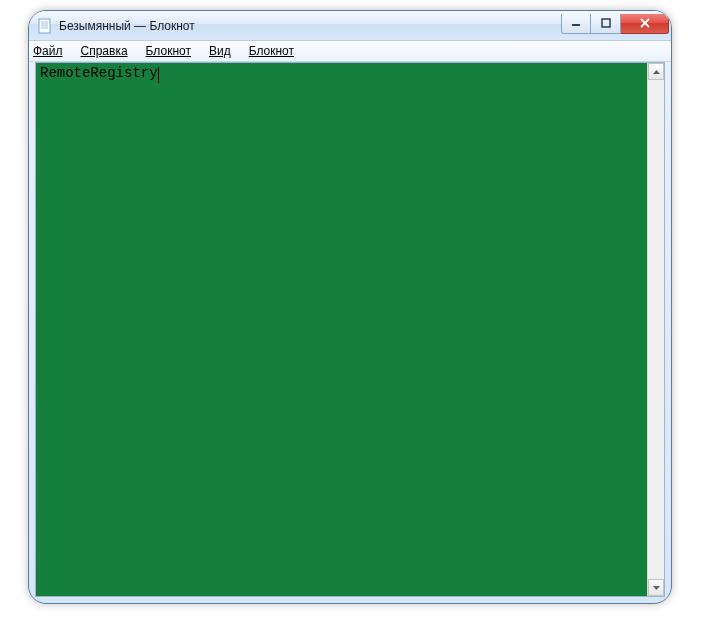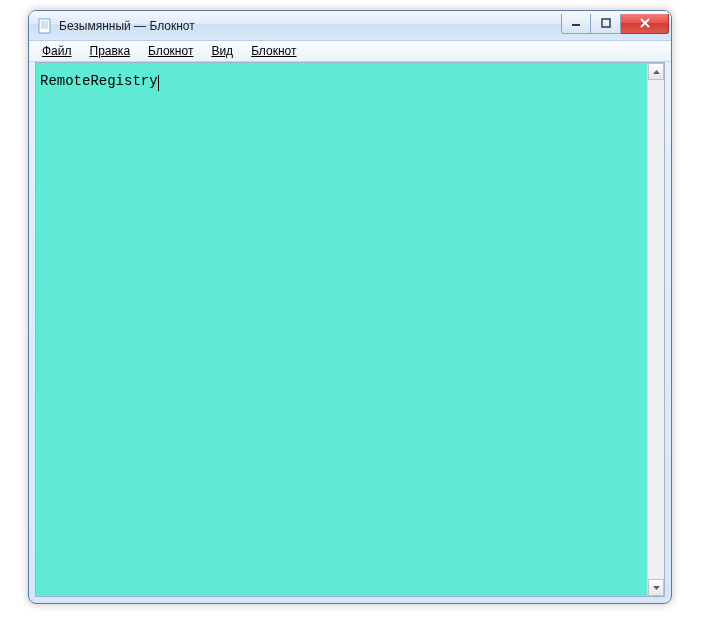--- a/index.html
+++ b/index.html
@@ -12,21 +12,21 @@
     position: relative;
     overflow: hidden;
   }
   .window {
     position: absolute;
     left: 28px;
     top: 10px;
     width: 644px;
     height: 594px;
     border: 1px solid #5a7ca0;
-    border-radius: 8px;
+    border-radius: 18px;
     background: linear-gradient(to bottom, #e9f1fb 0%, #d7e6f7 100%);
     box-shadow: 0 0 8px rgba(0,0,0,0.25);
     display: flex;
     flex-direction: column;
     overflow: hidden;
   }
   .titlebar {
     height: 30px;
     display: flex;
     align-items: center;
@@ -74,44 +74,44 @@
     background: linear-gradient(to bottom, #f07f7a 0%, #e7534a 45%, #d23a2f 46%, #dc5a4e 100%);
     border-color: #a73228;
   }
   .win-btn svg { display: block; }
   .menubar {
     height: 21px;
     background: linear-gradient(to bottom, #fafcff, #ecf2fb);
     border-bottom: 1px solid #c7d6ea;
     display: flex;
     align-items: center;
-    padding: 0 9px;
+    padding: 0 0;
     gap: 10px;
     font-size: 12px;
     color: #000;
   }
   .menu-item {
     padding: 2px 4px;
     cursor: default;
   }
   .menu-item .ul { text-decoration: underline; }
   .client {
     flex: 1;
     display: flex;
     background: #fff;
     border: 1px solid #9db4cf;
     margin: 0 6px 6px 6px;
   }
   .editor {
     flex: 1;
-    background: #5eead4;
+    background: #15803d;
     font-family: Consolas, "Courier New", monospace;
     font-size: 14px;
     color: #000;
-    padding: 10px 4px;
+    padding: 2px 4px;
     white-space: pre;
     position: relative;
     overflow: hidden;
   }
   .caret {
     display: inline-block;
     width: 1px;
     height: 16px;
     background: #000;
     vertical-align: text-bottom;
@@ -167,21 +167,21 @@
         <svg width="12" height="10" viewBox="0 0 12 10">
           <line x1="2" y1="1" x2="10" y2="9" stroke="#fff" stroke-width="1.8"></line>
           <line x1="10" y1="1" x2="2" y2="9" stroke="#fff" stroke-width="1.8"></line>
         </svg>
       </div>
     </div>
   </div>
 
   <div class="menubar">
     <span class="menu-item"><span class="ul">Файл</span></span>
-    <span class="menu-item"><span class="ul">Правка</span></span>
+    <span class="menu-item"><span class="ul">Справка</span></span>
     <span class="menu-item"><span class="ul">Блокнот</span></span>
     <span class="menu-item"><span class="ul">Вид</span></span>
     <span class="menu-item"><span class="ul">Блокнот</span></span>
   </div>
 
   <div class="client">
     <div class="editor"><span>RemoteRegistry</span><span class="caret"></span></div>
     <div class="scrollbar">
       <div class="sb-btn">
         <svg width="7" height="4" viewBox="0 0 7 4">

